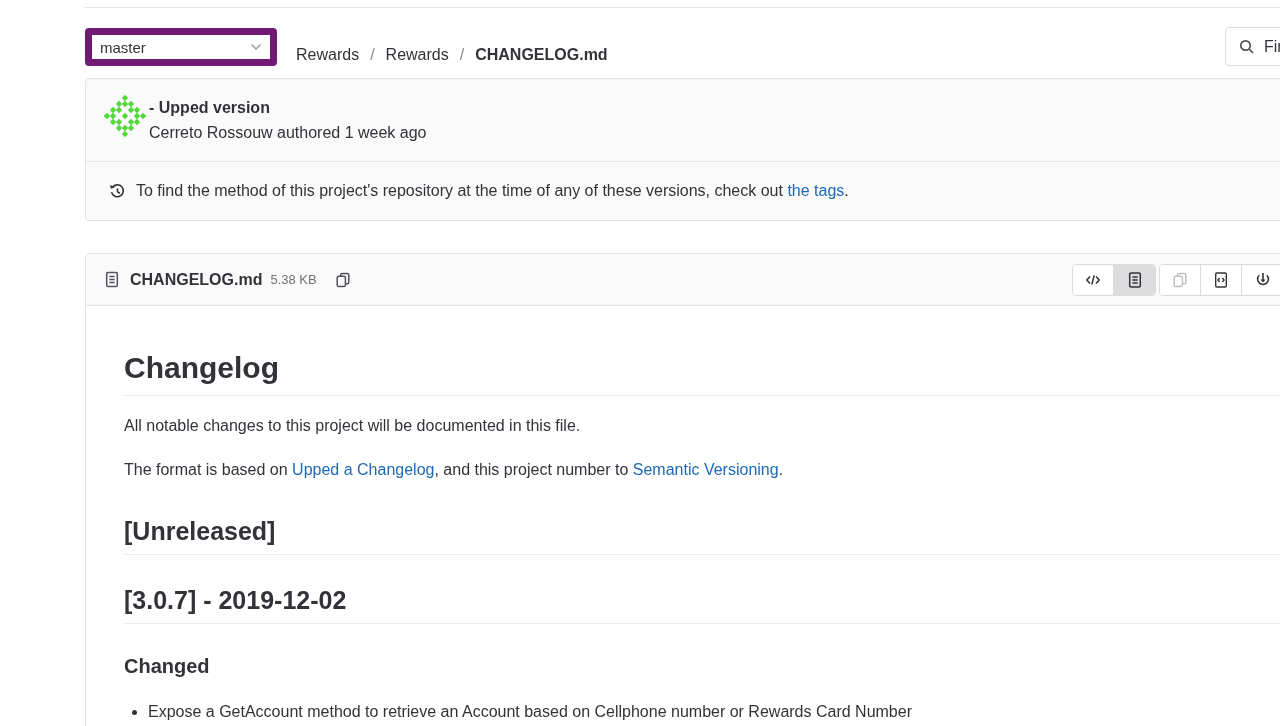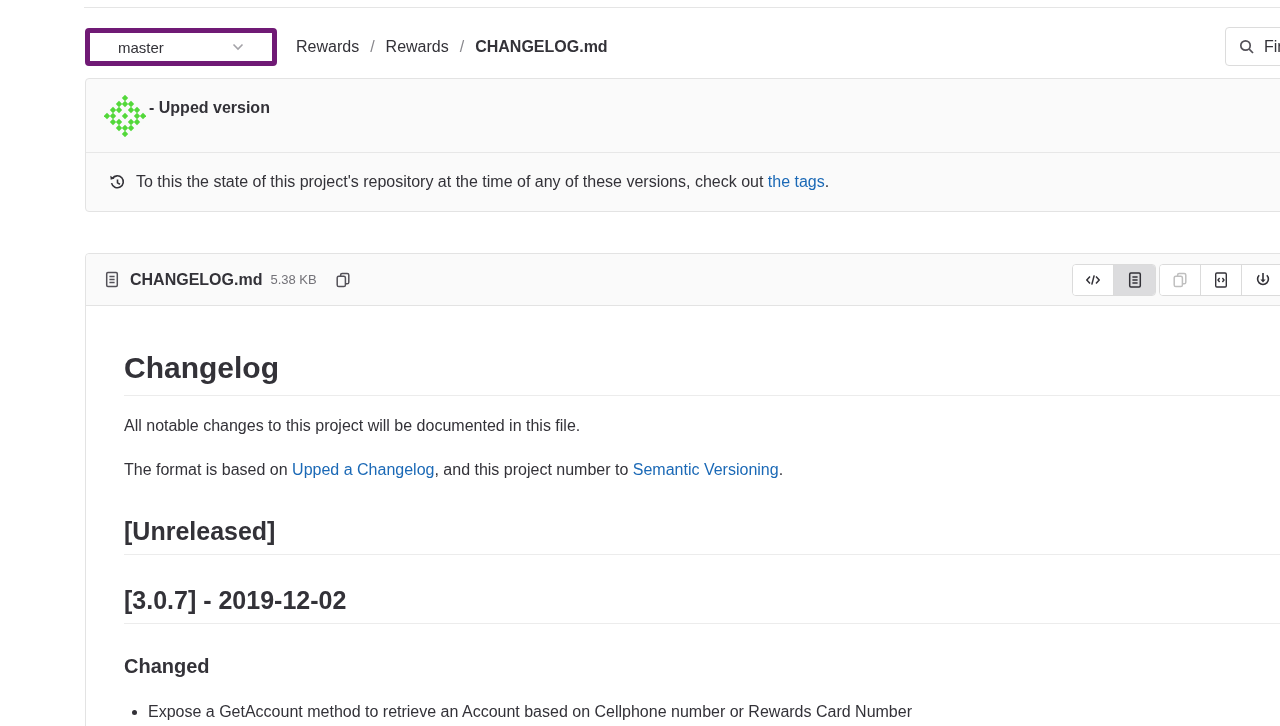--- a/index.html
+++ b/index.html
@@ -4,27 +4,27 @@
 <style>
   * { margin:0; padding:0; box-sizing:border-box; }
   html,body { width:1280px; height:726px; overflow:hidden; background:#fff;
     font-family:"Liberation Sans","DejaVu Sans",sans-serif; color:#333238; }
   .page { position:relative; width:1460px; height:726px; }
 
   .top-divider { position:absolute; left:84px; top:7px; width:1376px; height:1px; background:#e5e5e5; }
 
   
   .branch-select { position:absolute; left:85px; top:28px; width:192px; height:38px;
-    border:5px solid #701a75; border-radius:4px; background:#fff; display:flex;
-    align-items:center; padding:0 28px; cursor:pointer; }
+    border:7px solid #701a75; border-radius:4px; background:#fff; display:flex;
+    align-items:center; padding:0 8px; cursor:pointer; }
   .branch-select .label { font-size:15px; color:#333238; flex:1; }
   .branch-select svg { color:#a4a3a8; }
 
   
-  .breadcrumb { position:absolute; left:296px; top:28px; height:38px; display:flex;
+  .breadcrumb { position:absolute; left:296px; top:36px; height:38px; display:flex;
     align-items:center; gap:11px; font-size:16px; }
   .breadcrumb .crumb { color:#333238; }
   .breadcrumb .sep { color:#89888d; }
   .breadcrumb .crumb.current { font-weight:700; }
 
   
   .find-box { position:absolute; left:1225px; top:27px; width:150px; height:39px;
     border:1px solid #dcdcdc; border-radius:4px; background:#fff; display:flex;
     align-items:center; gap:9px; padding-left:13px; font-size:16px; color:#333238; }
   .find-box svg { color:#535158; flex:none; }
@@ -139,31 +139,32 @@
               <polygon points="33,23.8 36.2,27 33,30.2 29.8,27"></polygon>
               <polygon points="15,29.8 18.2,33 15,36.2 11.8,33"></polygon>
               <polygon points="21,29.8 24.2,33 21,36.2 17.8,33"></polygon>
               <polygon points="27,29.8 30.2,33 27,36.2 23.8,33"></polygon>
               <polygon points="21,35.8 24.2,39 21,42.2 17.8,39"></polygon>
             </g>
           </svg>
       </span>
       <div class="commit-meta">
         <div class="commit-title">- Upped version</div>
+        <div class="commit-author"><span>Cerreto Rossouw</span><span> authored </span><span>1 week ago</span></div>
       </div>
     </div>
     <div class="banner-section">
       <span style="display:flex">
         <svg width="17" height="17" viewBox="0 0 16 16" fill="none" stroke="currentColor" stroke-width="1.5">
           <path d="M3.2 4.2 A5.6 5.6 0 1 1 2.4 8.6"></path>
           <polygon points="1.2,1.6 1.6,5.4 5.2,4.2" fill="currentColor" stroke="none"></polygon>
           <path d="M8 5.2 V8.3 L10.3 9.6"></path>
         </svg>
       </span>
-      <span class="banner-text"><span>To this the state of this project's repository at the time of any of these versions, check out </span><a class="link">the tags</a><span>.</span></span>
+      <span class="banner-text"><span>To find the method of this project's repository at the time of any of these versions, check out </span><a class="link">the tags</a><span>.</span></span>
     </div>
   </div>
 
   <div class="file-box">
     <div class="file-header">
       <span class="doc-icon">
         <svg width="16" height="17" viewBox="0 0 16 16" fill="none" stroke="currentColor" stroke-width="1.5">
             <rect x="2.7" y="1" width="10.6" height="14" rx="1.2"></rect>
             <path d="M5.4 5 h5.2 M5.4 8 h5.2 M5.4 11 h5.2"></path>
           </svg>

